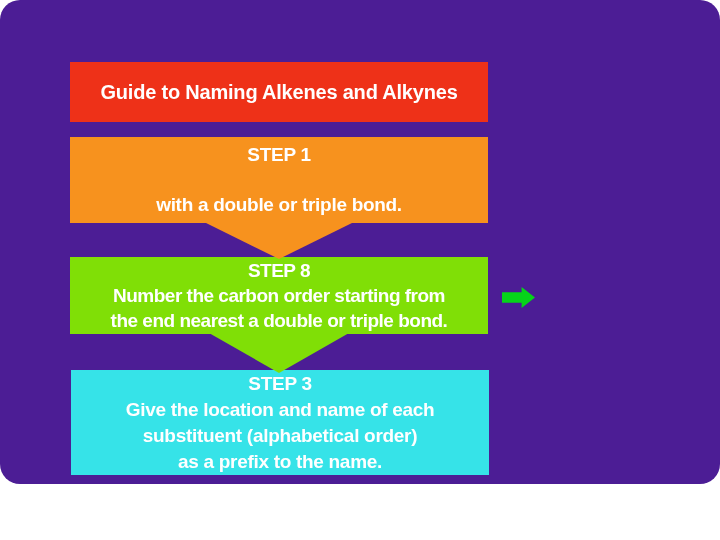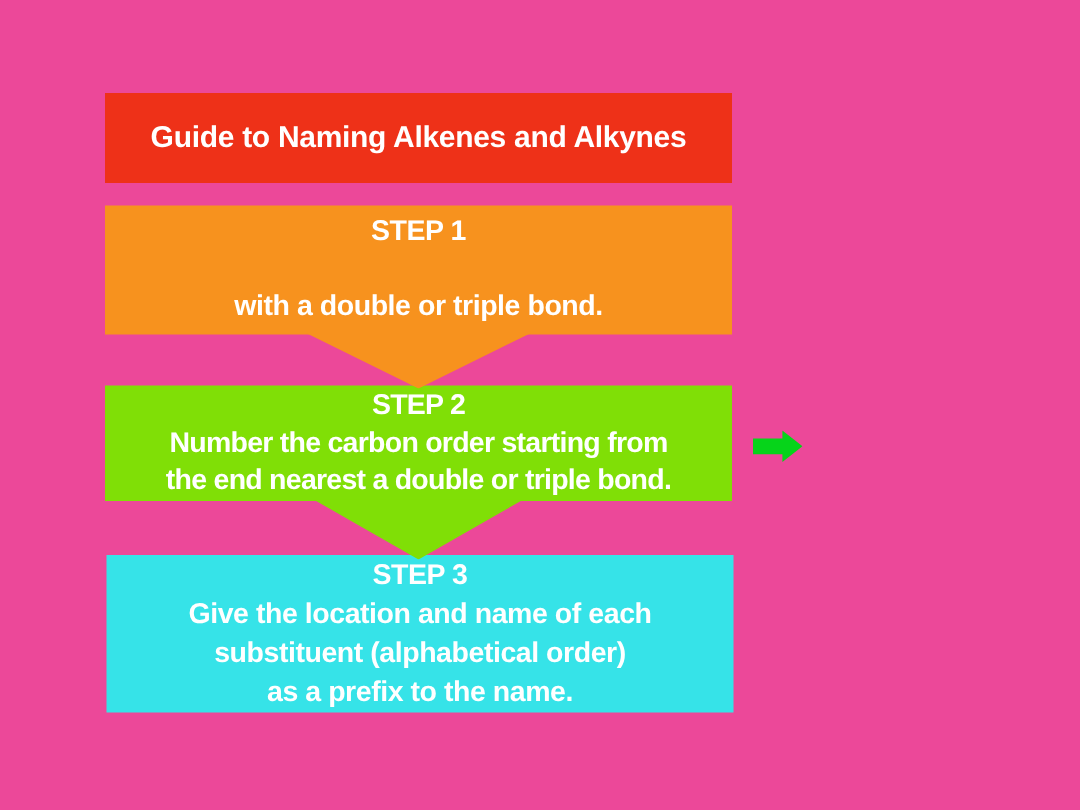--- a/index.html
+++ b/index.html
@@ -1,17 +1,17 @@
 <!DOCTYPE html>
 <html><head>
 <meta charset="utf-8">
 <style>
   html,body{margin:0;padding:0;}
   body{background:#ffffff;font-family:"Liberation Sans","DejaVu Sans",sans-serif;}
-  .stage{position:relative;width:720px;height:540px;background:#ec4899;overflow:hidden;}
+  .stage{position:relative;width:720px;height:484px;background:#4c1d95;overflow:hidden;border-radius:20px;}
 
   .box{position:absolute;display:flex;flex-direction:column;align-items:center;
        justify-content:center;color:#ffffff;text-align:center;z-index:1;}
 
   .title-box{left:70px;top:62px;width:418px;height:60px;
              font-size:20px;font-weight:bold;letter-spacing:-0.2px;}
 
   .step-1{left:70px;top:137px;width:418px;height:86px;
           font-size:19px;line-height:26px;font-weight:bold;letter-spacing:-0.3px;gap:24px;}
   .step-2{left:70px;top:257px;width:418px;height:77px;
@@ -41,21 +41,21 @@
 
   <div class="box step-1" style="background-color: rgb(247, 146, 30);">
     <span class="line">STEP 1</span>
     <span class="line">with a double or triple bond.</span>
   </div>
   <svg class="ptr ptr-1" viewBox="0 0 150 37" preserveAspectRatio="none">
     <polygon points="0,0 150,0 75,37" fill="#f7921e"></polygon>
   </svg>
 
   <div class="box step-2" style="background-color: rgb(128, 223, 6);">
-    <span class="line">STEP 2</span>
+    <span class="line">STEP 8</span>
     <span class="line">Number the carbon order starting from</span>
     <span class="line">the end nearest a double or triple bond.</span>
   </div>
   <svg class="ptr ptr-2" viewBox="0 0 140 40" preserveAspectRatio="none">
     <polygon points="0,0 140,0 70,40" fill="#80df06"></polygon>
   </svg>
 
   <div class="box step-3" style="background-color: rgb(54, 227, 232);">
     <span class="line">STEP 3</span>
     <span class="line">Give the location and name of each</span>

